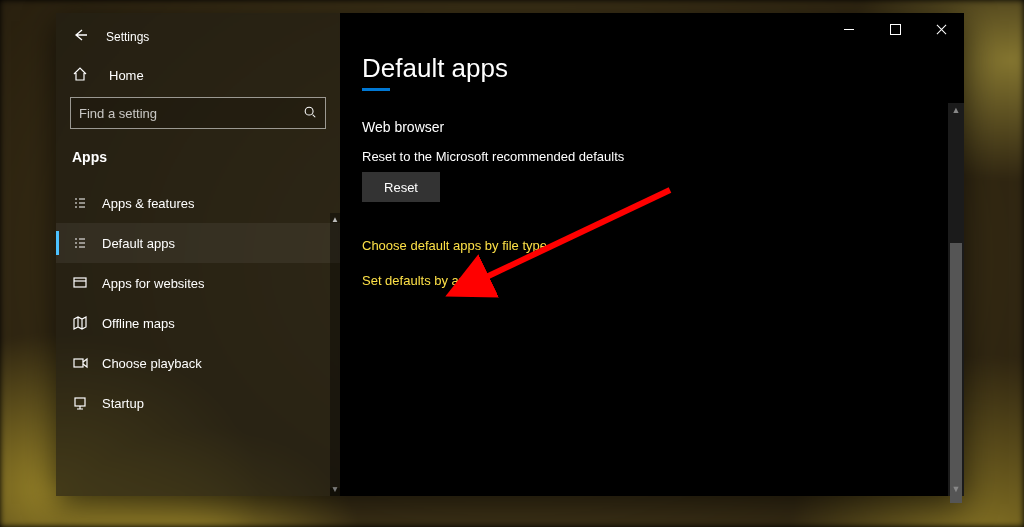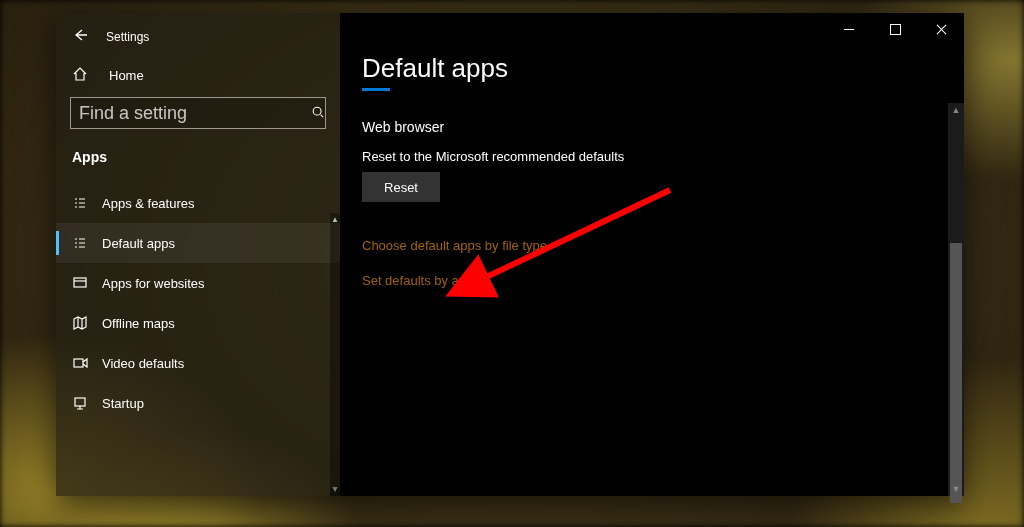--- a/index.html
+++ b/index.html
@@ -60,21 +60,21 @@
 
   
   .sb-search {
     margin: 0 14px 20px 14px; height: 32px;
     border: 1px solid rgba(255,255,255,.55);
     display:flex; align-items:center; padding: 0 8px;
     background: rgba(0,0,0,.15);
   }
   .sb-search input {
     flex:1; background:transparent; border:none; outline:none;
-    color:#fff; font-size:18px;
+    color:#fff; font-size:13px;
   }
   .sb-search input::placeholder { color: rgba(255,255,255,.75); }
 
   .sb-section-label { font-weight:600; font-size:14px; padding: 0 4px 12px 16px; }
 
   
   .sb-nav { display:flex; flex-direction:column; margin-top: 6px; }
   .sb-item {
     display:flex; align-items:center; gap:14px;
     padding: 12px 16px 12px 16px; font-size:13px;
@@ -116,21 +116,21 @@
   .chrome-inner { width:16px;height:16px;border-radius:50%;background:#4285f4;border:3px solid #fff; }
 
   .reset-label { font-size:13px; margin: 10px 0 8px 0; }
   .reset-button {
     display:inline-flex; align-items:center; justify-content:center;
     min-width: 78px; height: 30px; padding: 0 18px;
     background: #333; color:#fff; font-size:13px; border:none;
     margin-bottom: 26px;
   }
 
-  .link-row { font-size:13px; color: #a16207; padding: 10px 0; }
+  .link-row { font-size:13px; color: #fde047; padding: 10px 0; }
 
   
   .content-scroll {
     position:absolute; right:0; top:90px; bottom:0; width:16px;
     background: #1b1b1b;
   }
   .content-scroll .thumb {
     position:absolute; left:2px; right:2px; top:140px; height:260px;
     background:#555;
   }
@@ -212,21 +212,21 @@
           <path d="M2 4 L6 2 L10 4 L14 2 V12 L10 14 L6 12 L2 14 Z M6 2 V12 M10 4 V14"></path>
         </svg>
         <span>Offline maps</span>
       </div>
 
       <div class="sb-item">
         <svg viewBox="0 0 16 16" fill="none" stroke="#fff" stroke-width="1.2">
           <rect x="2" y="4" width="9" height="8"></rect>
             <path d="M11 7 L15 4 V12 L11 9"></path>
         </svg>
-        <span>Video defaults</span>
+        <span>Choose playback</span>
       </div>
 
       <div class="sb-item">
         <svg viewBox="0 0 16 16" fill="none" stroke="#fff" stroke-width="1.2">
           <rect x="3" y="3" width="10" height="8"></rect>
             <path d="M5 14h6 M8 11v3"></path>
         </svg>
         <span>Startup</span>
       </div>
 

